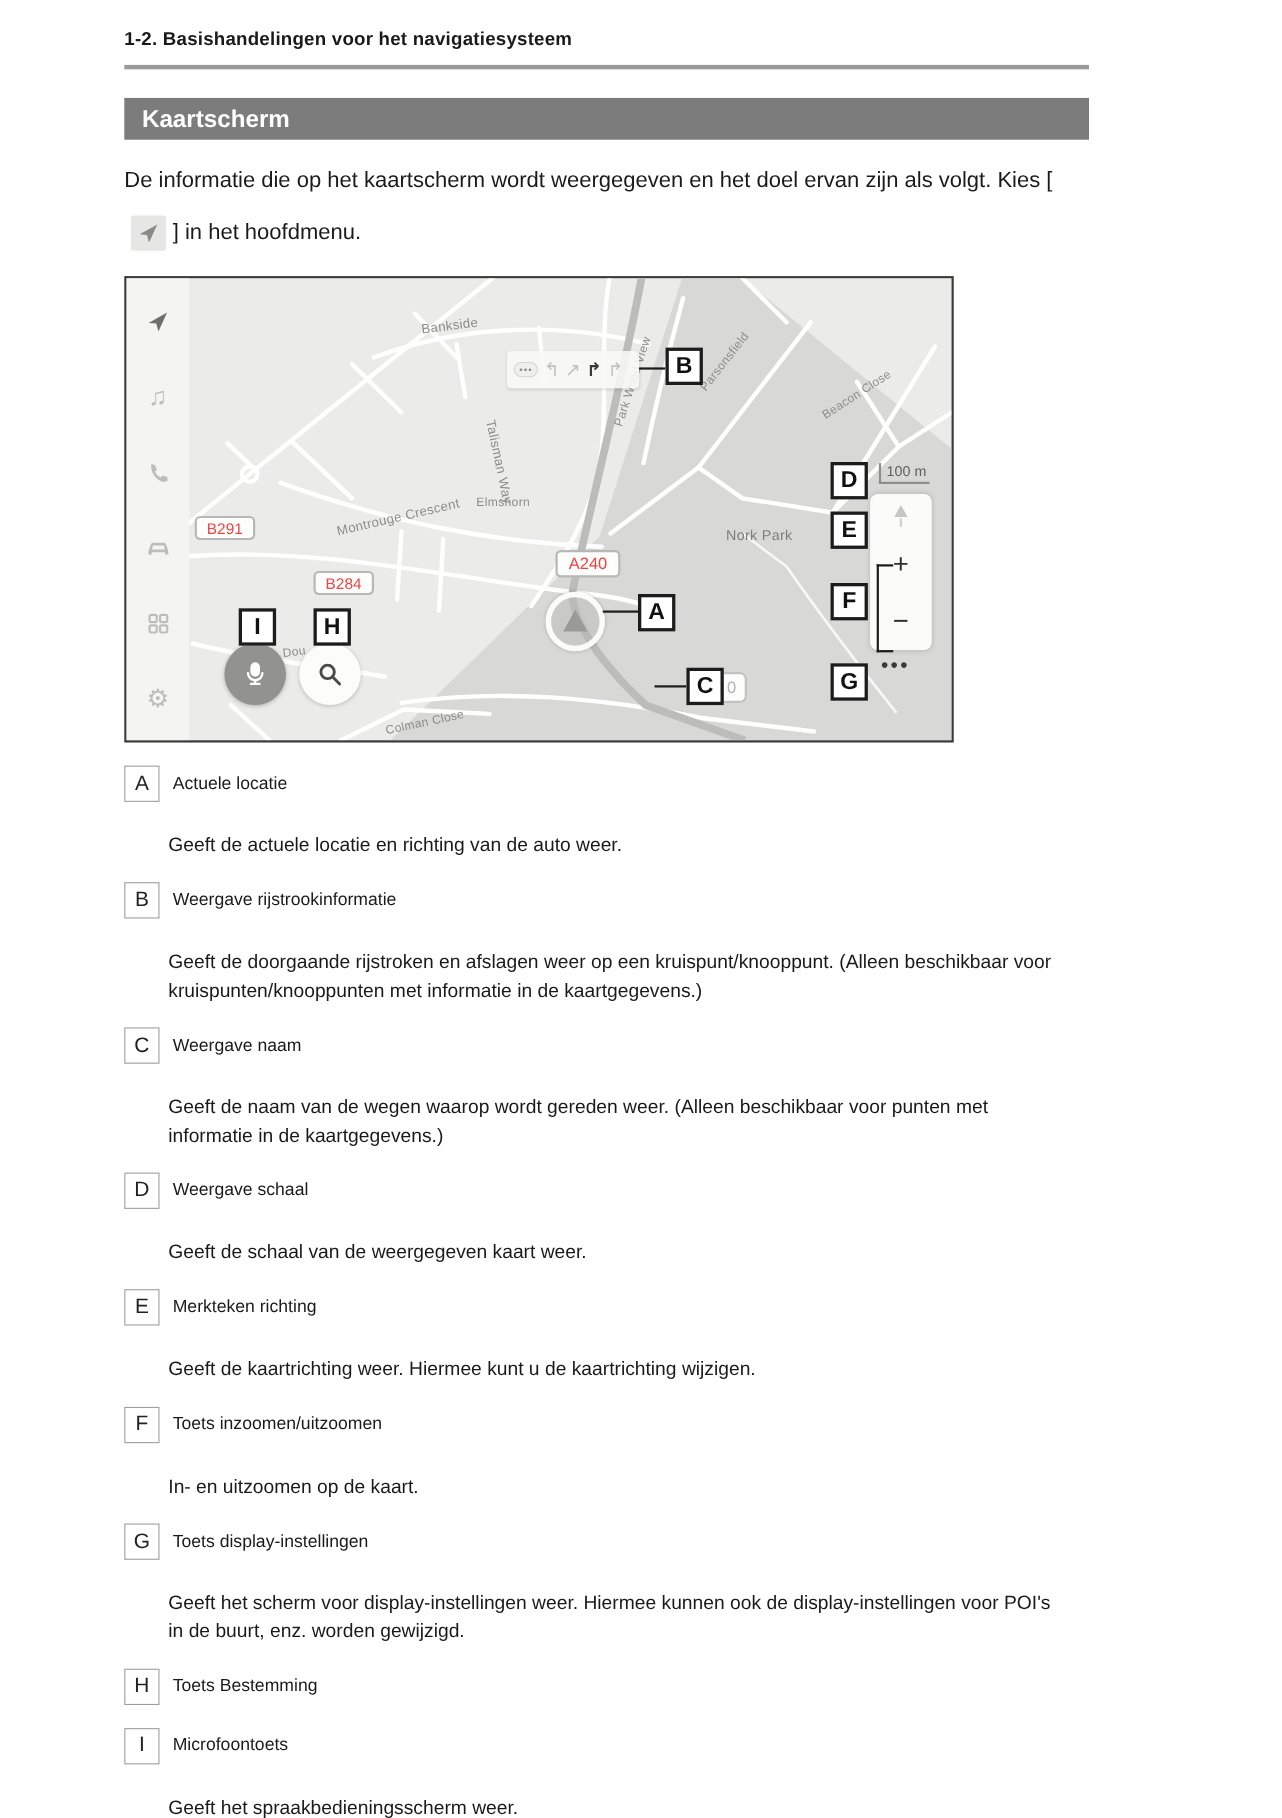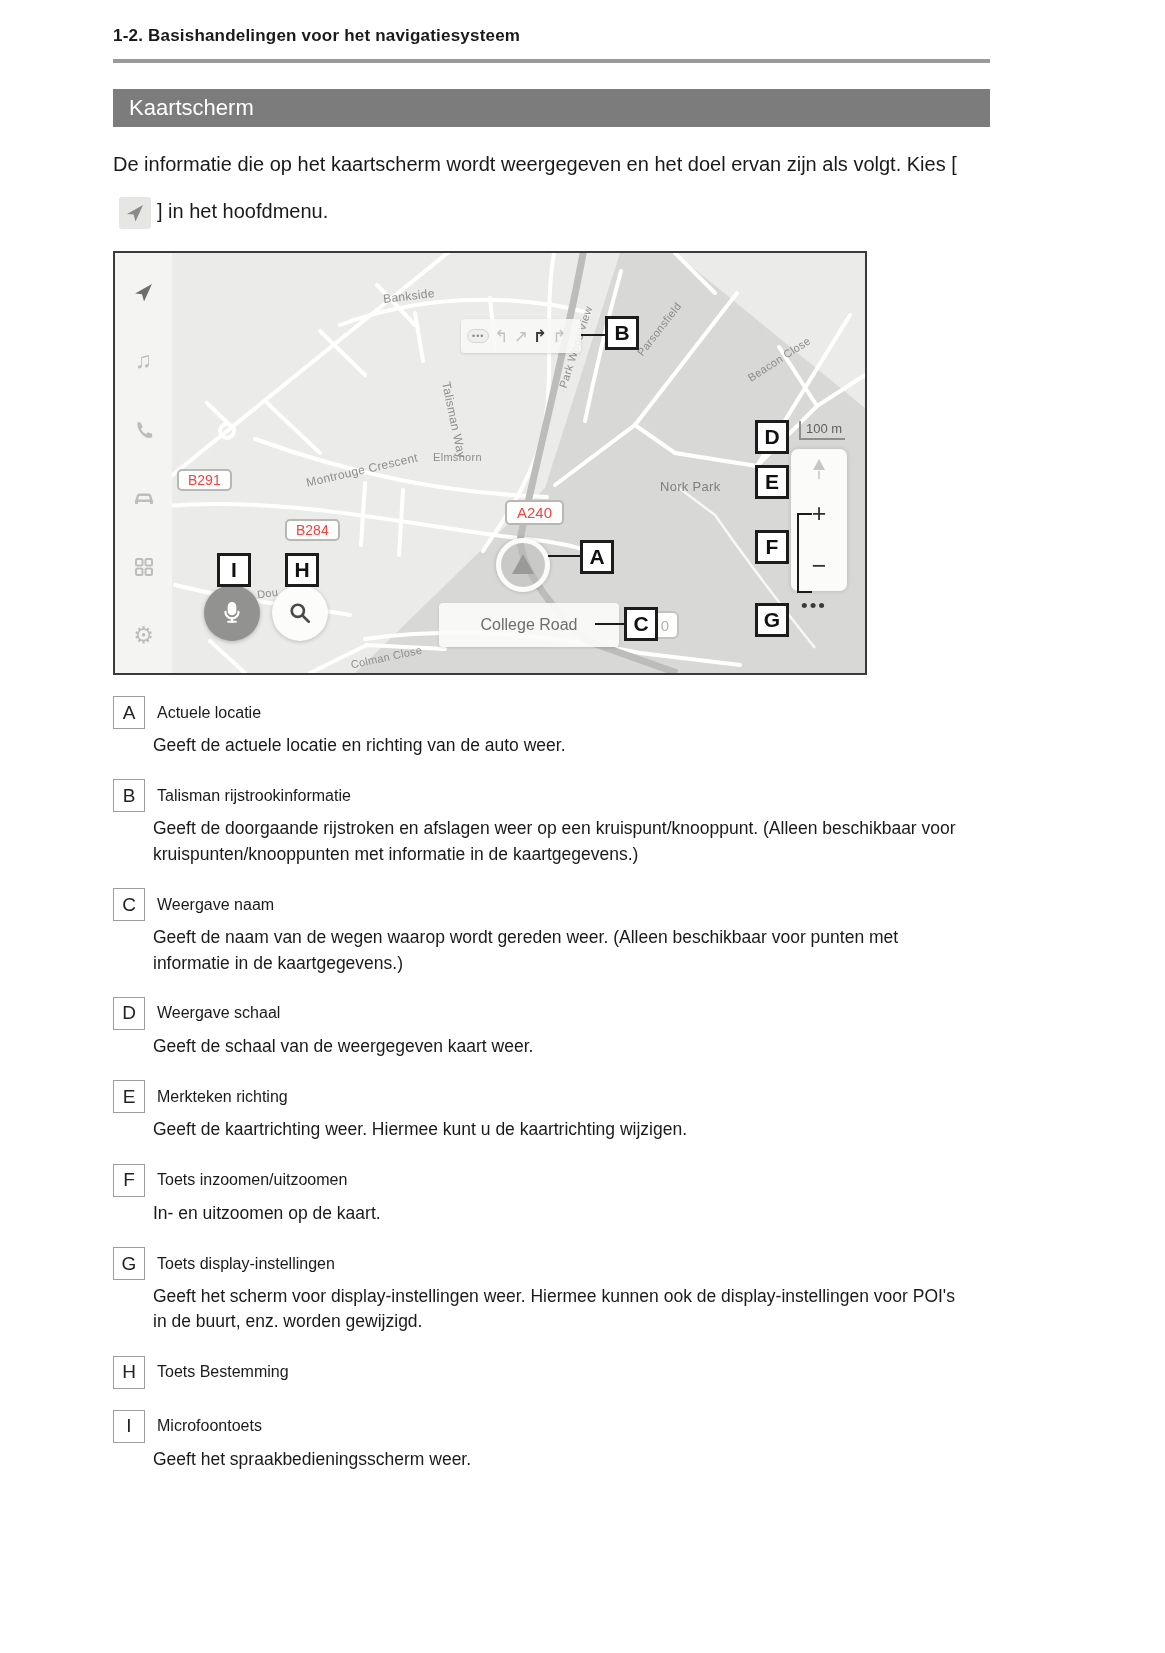--- a/index.html
+++ b/index.html
@@ -6,21 +6,21 @@
   body{
     width:1165px;height:1653px;background:#ffffff;overflow:hidden;
     font-family:"Liberation Sans","DejaVu Sans",sans-serif;color:#1a1a1a;
     position:relative;
   }
   .content{padding:26px 175px 0 113px;}
   
   .breadcrumb{font-size:17px;font-weight:bold;letter-spacing:.2px;}
   .top-rule{height:4px;background:#9a9a9a;margin-top:13px;}
   .banner{margin-top:26px;height:38px;line-height:38px;background:#7c7c7c;color:#fff;
-    font-size:22px;font-weight:normal;padding-left:16px;}
+    font-size:22px;font-weight:bold;padding-left:16px;}
   .intro{margin:14px 0 0 0;font-size:20px;line-height:2.35;}
   .inline-icon{display:inline-flex;width:32px;height:32px;background:#e6e6e4;border-radius:3px;
     align-items:center;justify-content:center;vertical-align:middle;margin:0 6px;}
   
   .map{position:relative;width:750px;height:420px;border:2px solid #3a3a3a;margin:16px 0 0 0;
     overflow:hidden;background:#ebebe9;}
   .map svg.roads{position:absolute;left:0;top:0;}
   .sidebar{position:absolute;left:0;top:0;width:57px;height:420px;background:#f4f4f2;
     display:flex;flex-direction:column;align-items:center;justify-content:space-between;
     padding:26px 0 24px 0;box-sizing:border-box;z-index:2;}
@@ -70,21 +70,21 @@
     font-size:21px;font-weight:bold;color:#111;z-index:3;}
   .conn{position:absolute;height:2px;background:#1c1c1c;z-index:2;}
   .bracket{position:absolute;left:682px;top:260px;width:13px;height:76px;border-left:2px solid #1c1c1c;
     border-top:2px solid #1c1c1c;border-bottom:2px solid #1c1c1c;z-index:2;}
   
   .legend{margin-top:10px;}
   .item-head{display:flex;align-items:center;margin-top:21px;}
   .letterbox{width:30px;height:31px;border:1px solid #9e9e9e;display:flex;align-items:center;
     justify-content:center;font-size:19px;color:#222;flex:0 0 auto;background:#fff;}
   .item-title{font-size:16px;margin-left:12px;}
-  .item-desc{margin:4px 0 0 40px;font-size:17.5px;line-height:1.45;max-width:810px;}
+  .item-desc{margin:27px 0 0 40px;font-size:17.5px;line-height:1.45;max-width:810px;}
 </style>
 </head>
 <body>
 
 <div class="content">
 
   <div class="breadcrumb">1-2. Basishandelingen voor het navigatiesysteem</div>
   <div class="top-rule"></div>
 
   <div class="banner">Kaartscherm</div>
@@ -184,21 +184,20 @@
       <span class="lane dim">↰</span>
       <span class="lane dim">↗</span>
       <span class="lane hot">↱</span>
       <span class="lane dim">↱</span>
     </div>
 
     <div class="marker">
         <div class="tri"></div>
       </div>
 
-    <div class="roadbox">College Road</div>
     <div class="speedbadge">0</div>
 
     <span class="scale">100 m</span>
 
     <div class="ctrl-panel">
       <span class="compass">
           <span class="c-tri"></span>
           <span class="c-stem"></span>
         </span>
       <span class="zoombtn plus">+</span>
@@ -248,21 +247,21 @@
       <div class="item-head">
           <span class="letterbox">A</span>
           <span class="item-title">Actuele locatie</span>
         </div>
       <p class="item-desc">Geeft de actuele locatie en richting van de auto weer.</p>
     </div>
 
     <div class="item">
       <div class="item-head">
           <span class="letterbox">B</span>
-          <span class="item-title">Talisman rijstrookinformatie</span>
+          <span class="item-title">Weergave rijstrookinformatie</span>
         </div>
       <p class="item-desc">Geeft de doorgaande rijstroken en afslagen weer op een kruispunt/knooppunt. (Alleen beschikbaar voor kruispunten/knooppunten met informatie in de kaartgegevens.)</p>
     </div>
 
     <div class="item">
       <div class="item-head">
           <span class="letterbox">C</span>
           <span class="item-title">Weergave naam</span>
         </div>
       <p class="item-desc">Geeft de naam van de wegen waarop wordt gereden weer. (Alleen beschikbaar voor punten met informatie in de kaartgegevens.)</p>

